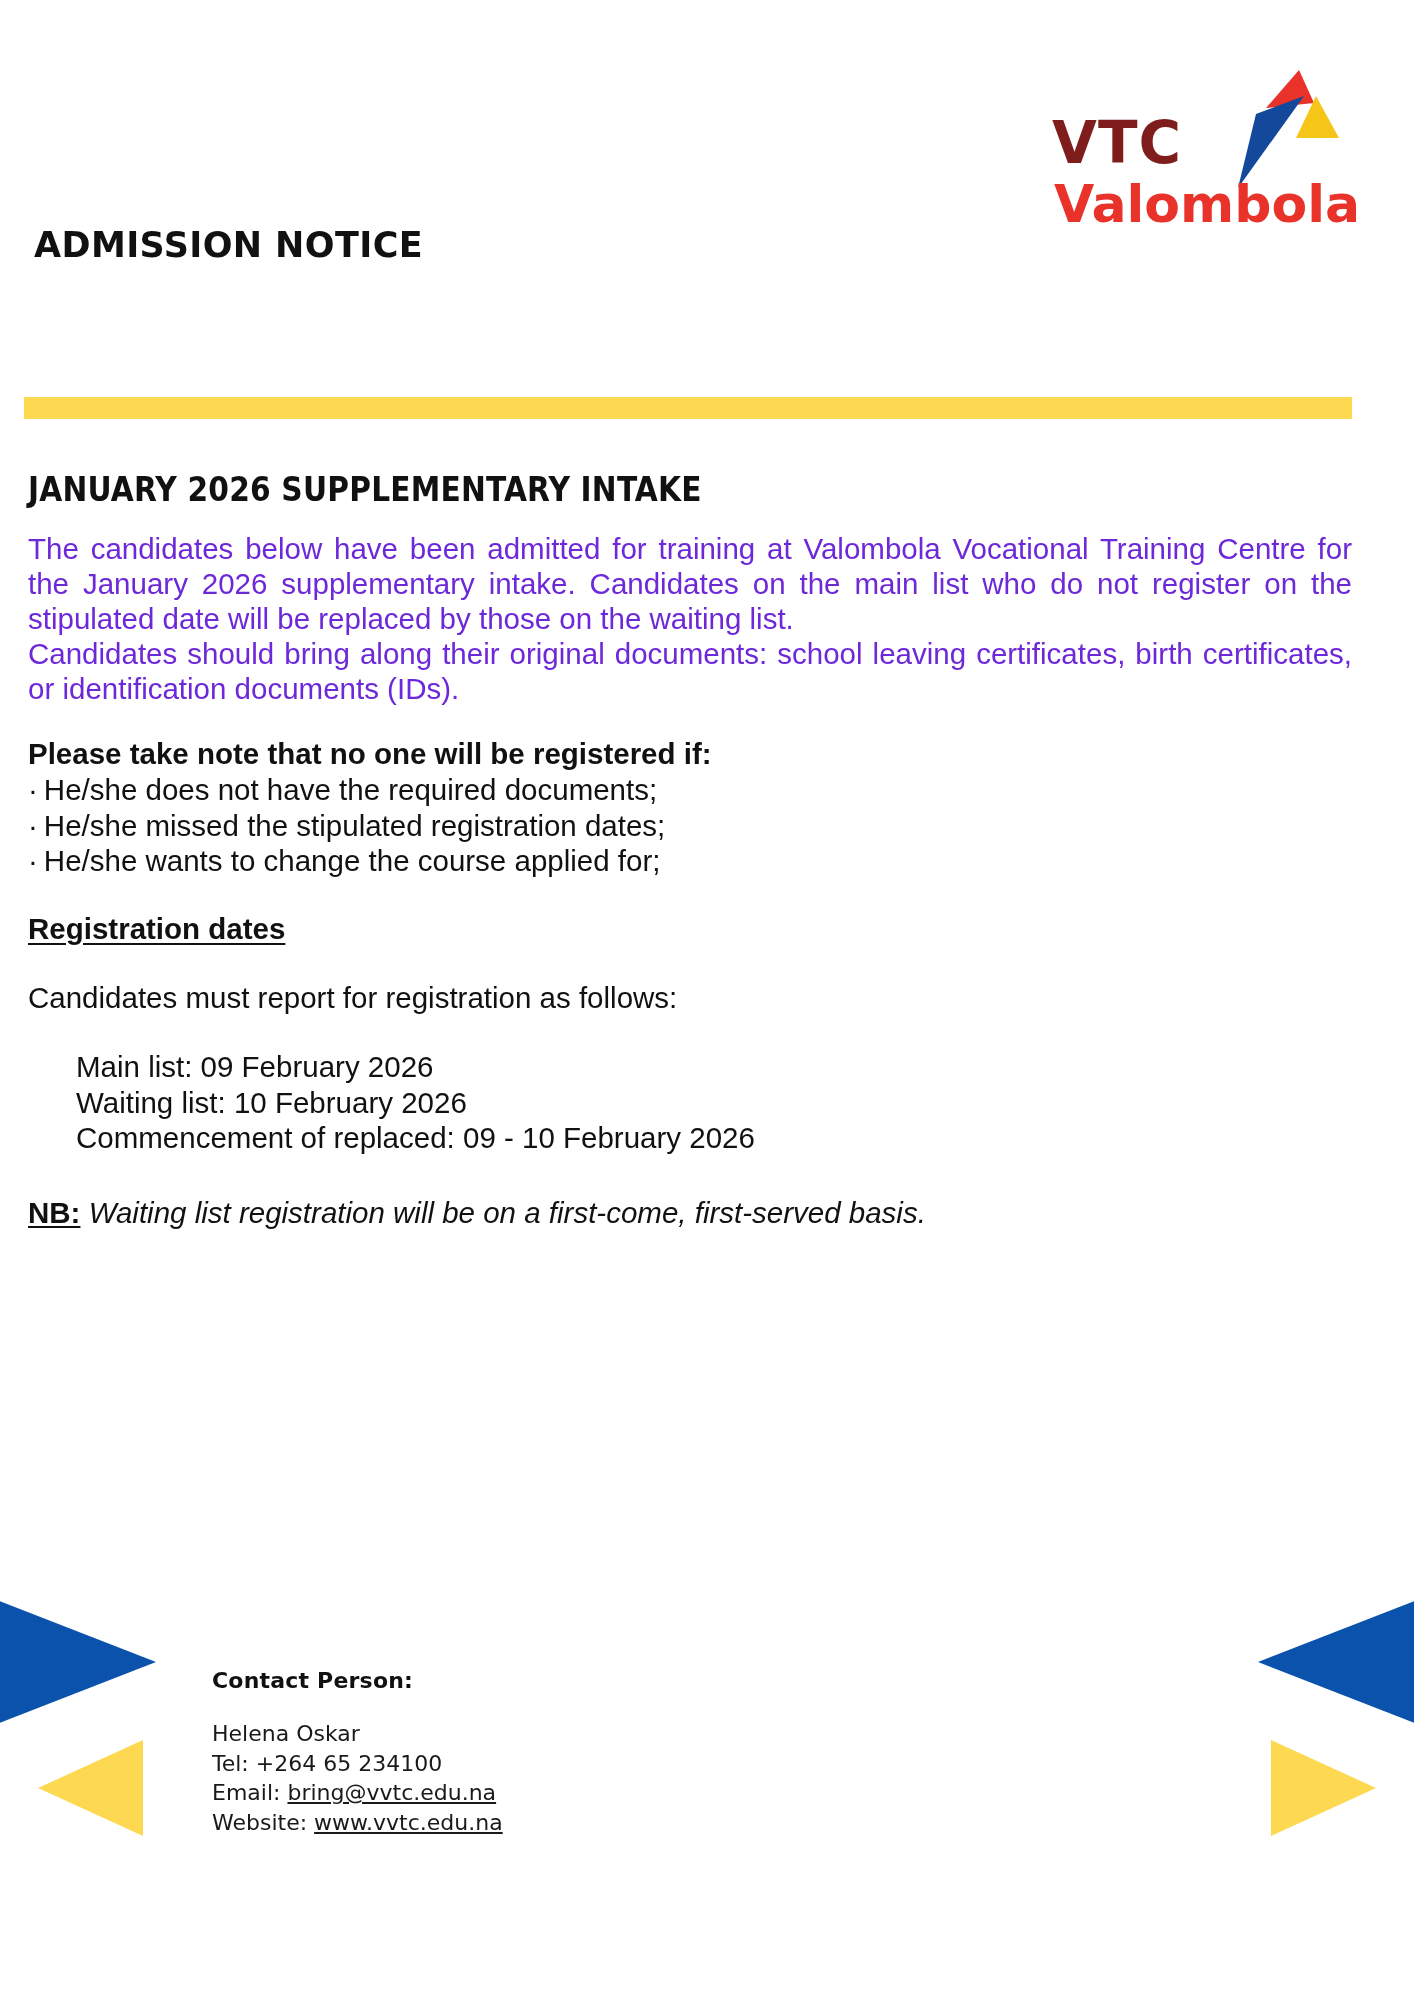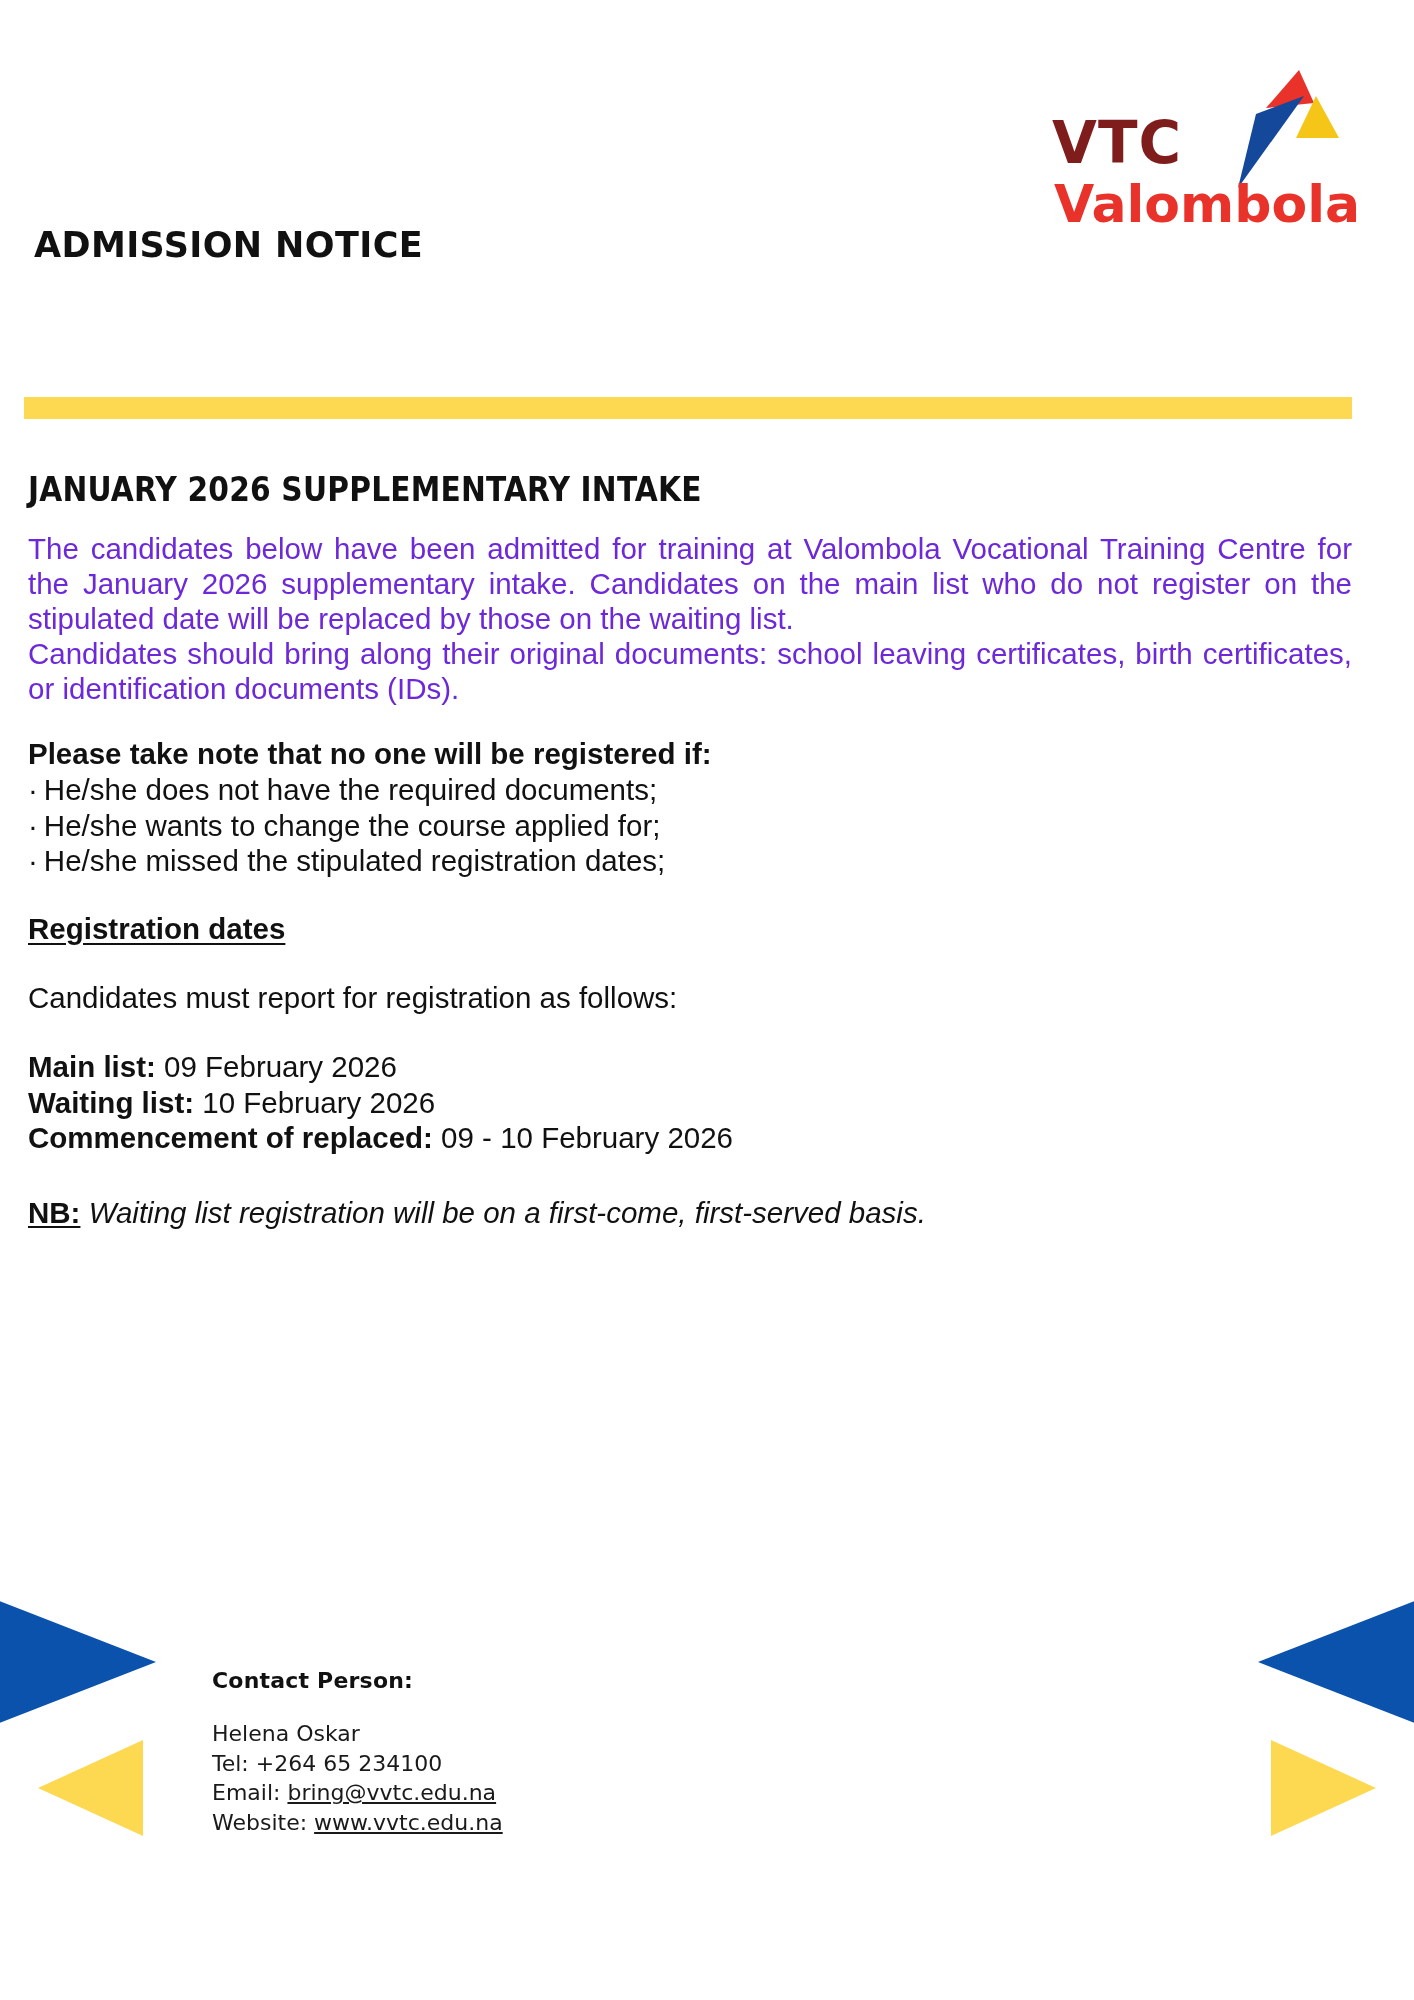--- a/index.html
+++ b/index.html
@@ -129,21 +129,21 @@
     text-underline-offset: 4px;
     display: inline-block;
   }
 
   .date-line {
     font-size: 29.5px;
     line-height: 1.2;
     margin: 0;
     font-weight: 300;
   }
-  .date-line b { font-weight: 700; }
+  .date-line b { font-weight: 400; margin-left: 48px; }
 
   .nb-line {
     font-size: 29.5px;
     line-height: 1.2;
     margin: 0;
     font-weight: 300;
   }
   .nb-label {
     font-weight: 700;
     text-decoration: underline;
@@ -239,24 +239,24 @@
   <p class="para last-line-natural">Candidates should bring along their original documents: school leaving certificates, birth certificates, or identification documents (IDs).</p>
 
   <div class="spacer-sm"></div>
 
   <p class="bold-head">Please take note that no one will be registered if:</p>
 
   <p class="bullet-line">
     <span class="bullet-dot">·</span><span>He/she does not have the required documents;</span>
   </p>
   <p class="bullet-line">
+    <span class="bullet-dot">·</span><span>He/she missed the stipulated registration dates;</span>
+  </p>
+  <p class="bullet-line">
     <span class="bullet-dot">·</span><span>He/she wants to change the course applied for;</span>
-  </p>
-  <p class="bullet-line">
-    <span class="bullet-dot">·</span><span>He/she missed the stipulated registration dates;</span>
   </p>
 
   <div class="spacer-md"></div>
 
   <p style="margin:0"><span class="underline-head">Registration dates </span></p>
 
   <div class="spacer-md"></div>
 
   <p class="date-line">Candidates must report for registration as follows:</p>
 

